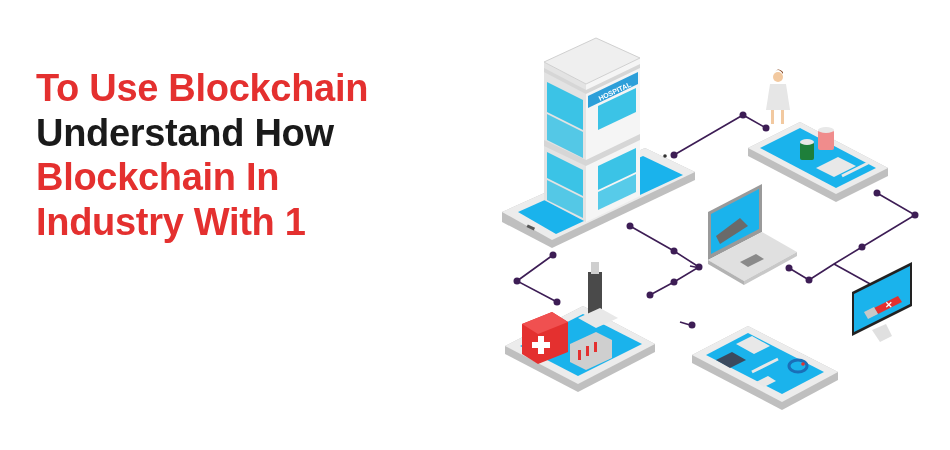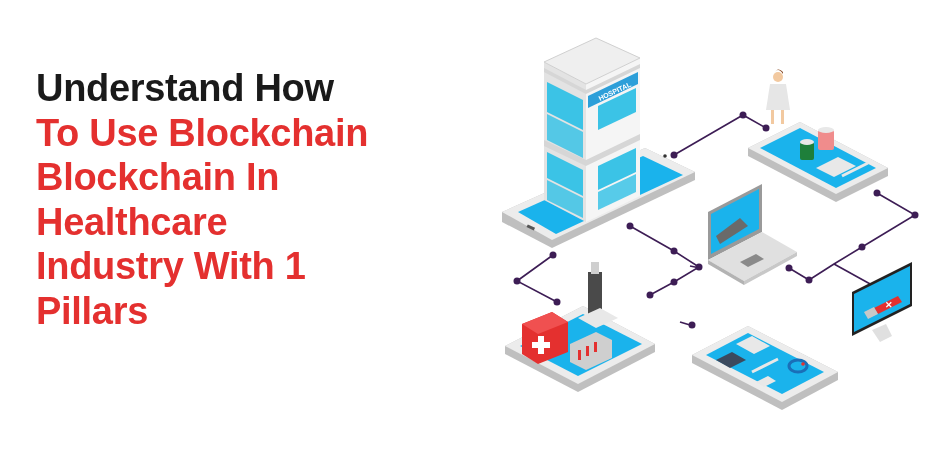--- a/index.html
+++ b/index.html
@@ -22,26 +22,24 @@
   .title .dark { color: #1a1a1a; }
   .title .red { color: #e4302f; }
   .illustration {
     position: absolute; left: 480px; top: 0; width: 470px; height: 450px;
   }
 </style>
 </head>
 <body>
 
 <h1 class="title">
+  <span class="line red">To Use Blockchain</span>
   <span class="line dark">Understand How</span>
-  <span class="line red">To Use Blockchain</span>
   <span class="line red">Blockchain In</span>
-  <span class="line red">Healthcare</span>
   <span class="line red">Industry With 1</span>
-  <span class="line red">Pillars</span>
 </h1>
 
 <svg class="illustration" viewBox="480 0 470 450" xmlns="http://www.w3.org/2000/svg">
 
   <g stroke="#3d1d55" stroke-width="1.6" fill="none">
 
     <polyline points="674,155 743,115 766,128"></polyline>
 
     <polyline points="630,226 674,251 699,267 674,282 650,295"></polyline>
     <polyline points="553,255 517,281 557,302"></polyline>

